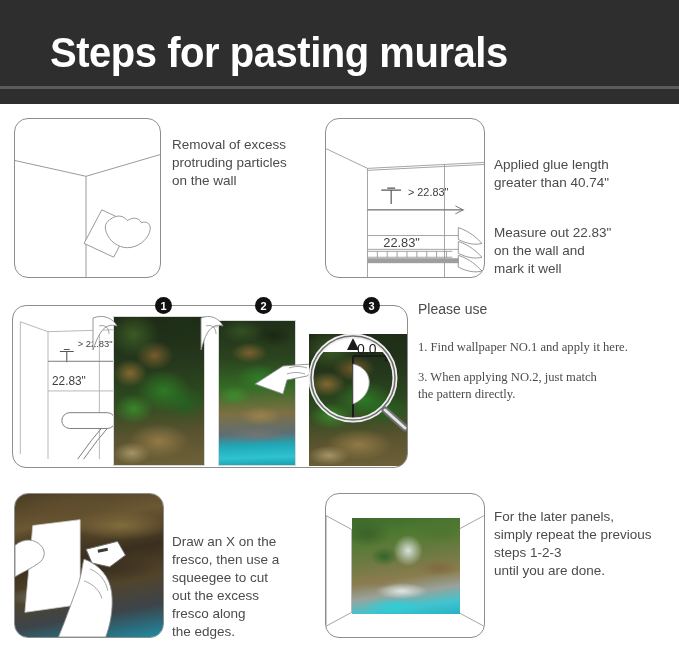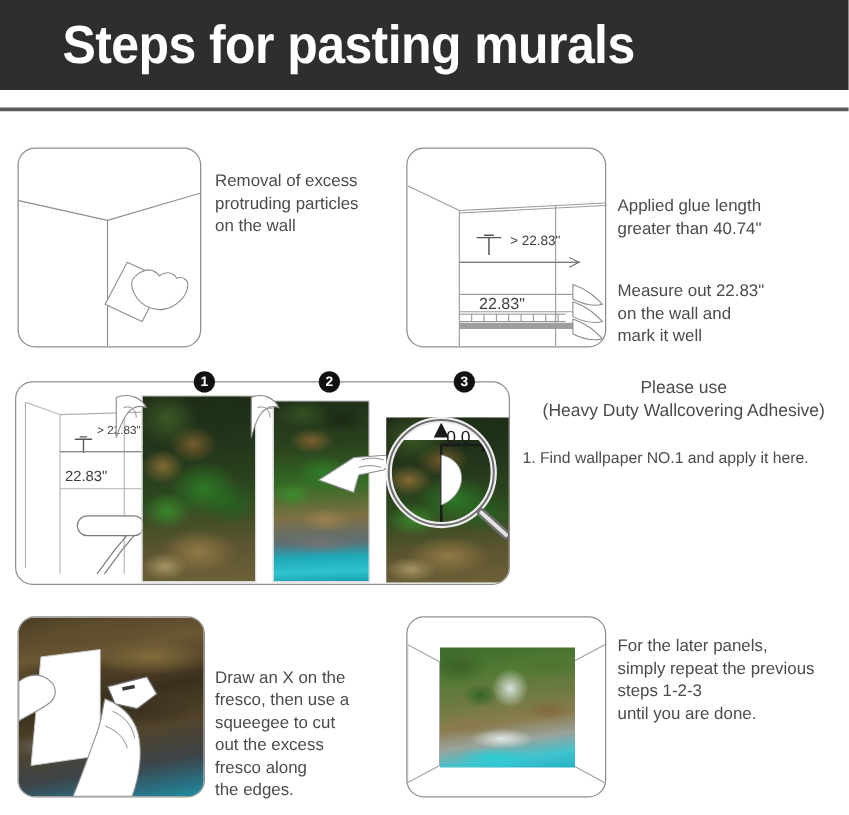--- a/index.html
+++ b/index.html
@@ -6,21 +6,21 @@
   body{
     width:679px;height:652px;
     background:#ffffff;
     font-family:"Liberation Sans", sans-serif;
     color:#4b4b4b;
     overflow:hidden;
     position:relative;
   }
   
   .header{
-    position:absolute;left:0;top:0;width:679px;height:72px;
+    position:absolute;left:0;top:0;width:679px;height:104px;
     background:#2e2e2e;
     display:flex;align-items:center;
   }
   .header-title{
     color:#ffffff;
     font-size:43px;
     font-weight:bold;
     letter-spacing:-0.5px;
     margin-left:50px;
     transform:scaleX(0.93);
@@ -54,24 +54,24 @@
   #card-1{left:14px;top:118px;width:147px;height:160px;}
   #cap-1{left:172px;top:136px;width:160px;}
   #card-2{left:325px;top:118px;width:160px;height:160px;}
   #cap-2a{left:494px;top:156px;width:180px;}
   #cap-2b{left:494px;top:224px;width:180px;}
 
   
   #card-3{left:12px;top:305px;width:396px;height:163px;}
   #mid-text{left:418px;top:300px;width:258px;}
   .mid-head{
-    font-size:14px;line-height:19px;text-align:center;color:#4b4b4b;
+    font-size:14px;line-height:19px;text-align:left;color:#4b4b4b;
   }
   .mid-step{
-    font-size:12.6px;line-height:17px;color:#4b4b4b;margin-top:13px;white-space:pre-line;
+    font-size:12.6px;line-height:17px;color:#4b4b4b;margin-top:13px;white-space:pre-line;font-family:Liberation Serif, serif;
   }
   .badge{
     position:absolute;
     width:17px;height:17px;border-radius:50%;
     background:#111111;color:#ffffff;
     font-size:11px;font-weight:bold;
     display:flex;align-items:center;justify-content:center;
     z-index:6;
     font-family:"Liberation Sans", sans-serif;
   }
@@ -288,22 +288,23 @@
     <text x="56" y="32" font-family="Liberation Sans, sans-serif" font-size="14" fill="#1b1b1b">0,0</text>
   </svg>
 </div>
 
 <div class="badge" id="badge-1">1</div>
 <div class="badge" id="badge-2">2</div>
 <div class="badge" id="badge-3">3</div>
 
 <div class="panel" id="mid-text">
   <div class="mid-head">Please use</div>
-  <div class="mid-head">(Heavy Duty Wallcovering Adhesive)</div>
   <div class="mid-step" style="margin-top:20px;">1. Find wallpaper NO.1 and apply it here.</div>
+  <div class="mid-step">3. When applying NO.2, just match
+the pattern directly.</div>
 </div>
 
 <div class="card" id="card-4">
   <div class="photo-rock" style="position:absolute;left:0;top:0;width:100%;height:100%;"></div>
   <svg class="art" viewBox="0 0 150 145">
     <path d="M18 32 L66 26 L66 112 L10 120 Z" fill="#ffffff" stroke="#cccccc" stroke-width="0.8"></path>
     <path d="M0 52 C10 44 20 46 26 52 C32 58 30 66 24 70 C16 76 6 80 0 84 Z" fill="#ffffff" stroke="#8d8d8d" stroke-width="0.9"></path>
     <path d="M72 56 L104 48 L112 62 L96 74 L78 70 Z" fill="#ffffff" stroke="#6a6a6a" stroke-width="1"></path>
     <path d="M84 58 L94 56" stroke="#3a3a3a" stroke-width="3"></path>
     <path d="M70 66 C86 72 96 84 98 100 C100 118 96 134 92 145 L44 145 C52 126 58 108 64 92 C68 80 68 72 70 66 Z" fill="#ffffff" stroke="#8d8d8d" stroke-width="0.9"></path>

